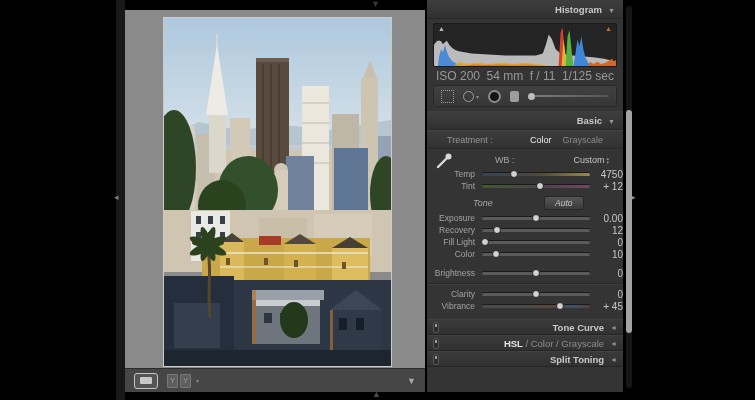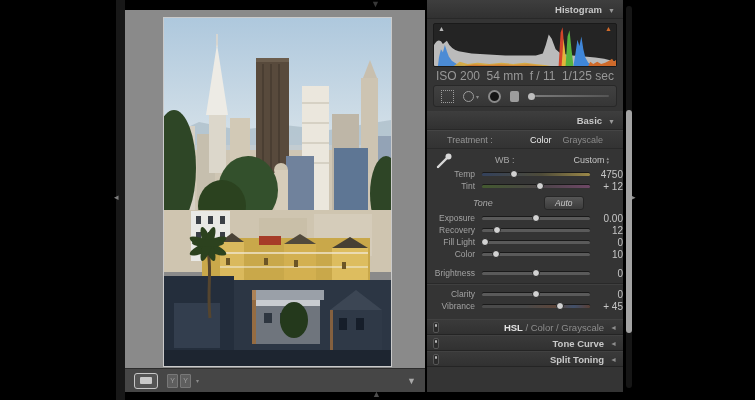--- a/index.html
+++ b/index.html
@@ -374,38 +374,38 @@
       <span class="strack t-vib">
         <span class="sthumb" style="left: 72%;"></span>
       </span>
       <span class="sval">+ 45</span>
     </div>
 
     <div class="gap8"></div>
 
     <div class="cbar">
       <span class="switch"></span>
+      <span class="ctitle">Tone Curve</span>
+      <span class="c-arrow">◄</span>
+    </div>
+
+    <div class="cbar">
+      <span class="switch"></span>
       <span class="ctitle">
         <span class="hsl-bright">HSL</span>
         <span class="hsl-dim">/</span>
         <span class="hsl-dim">Color</span>
         <span class="hsl-dim">/</span>
         <span class="hsl-dim">Grayscale</span>
       </span>
       <span class="c-arrow">◄</span>
     </div>
 
     <div class="cbar">
       <span class="switch"></span>
-      <span class="ctitle">Tone Curve</span>
-      <span class="c-arrow">◄</span>
-    </div>
-
-    <div class="cbar">
-      <span class="switch"></span>
       <span class="ctitle">Split Toning</span>
       <span class="c-arrow">◄</span>
     </div>
 
   </div>
 
   <div class="scroll-track"></div>
   <div class="scroll-thumb"></div>
 
 </div>

